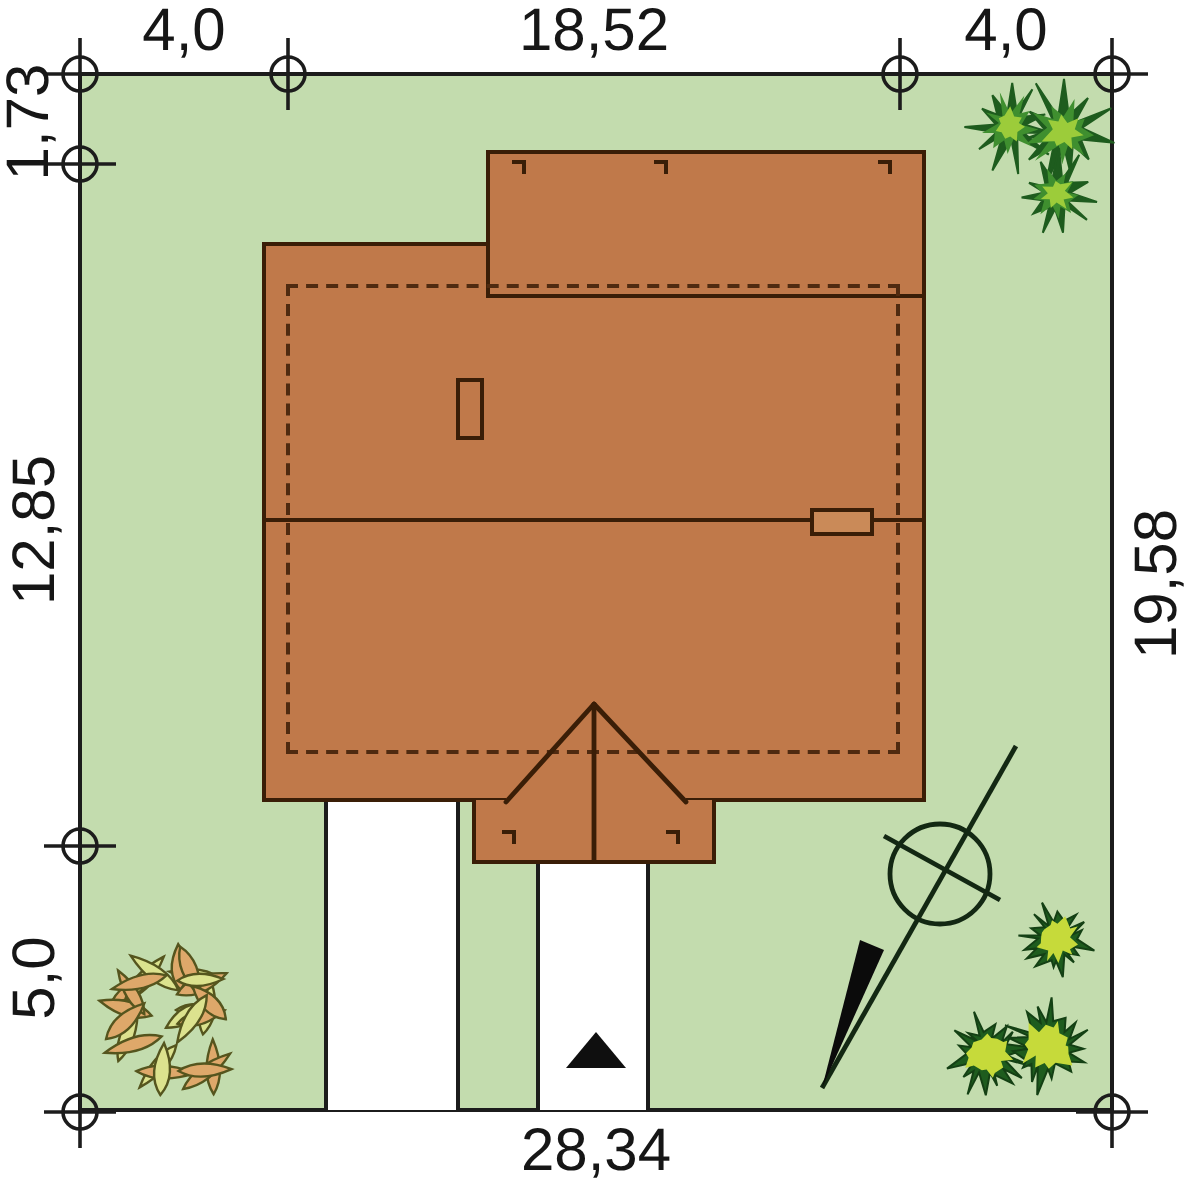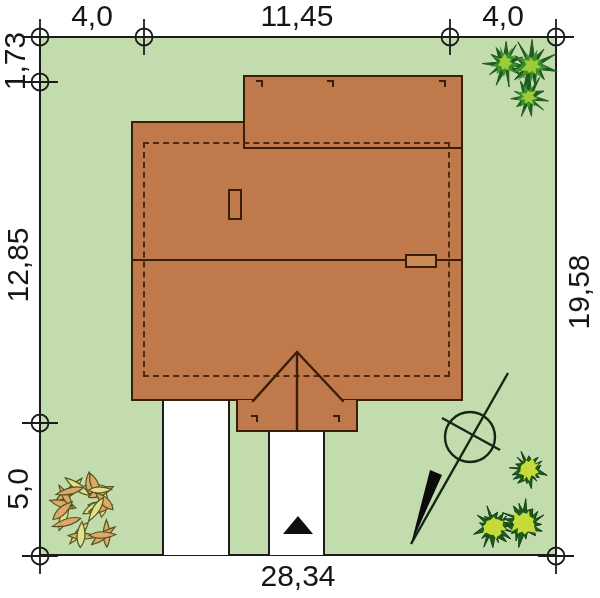--- a/index.html
+++ b/index.html
@@ -157,20 +157,20 @@
           <path d="M -13.919523637596285 0 Q -2.783904727519257 -6.935520583792822 13.919523637596285 0 Q -2.783904727519257 6.935520583792822 -13.919523637596285 0 Z" transform="translate(96.0 509.4) rotate(122)" fill="#dce28e" stroke="#55551e" stroke-width="1.2"></path>
           <path d="M -13.083573190451716 0 Q -2.616714638090343 -7.7574564064561855 13.083573190451716 0 Q -2.616714638090343 7.7574564064561855 -13.083573190451716 0 Z" transform="translate(62.6 510.6) rotate(317)" fill="#dea86a" stroke="#55551e" stroke-width="1.2"></path>
           <path d="M -11.533433003147366 0 Q -2.3066866006294733 -6.099965794326636 11.533433003147366 0 Q -2.3066866006294733 6.099965794326636 -11.533433003147366 0 Z" transform="translate(100.2 489.9) rotate(358)" fill="#dce28e" stroke="#55551e" stroke-width="1.2"></path>
           <path d="M -13.28198200071347 0 Q -2.656396400142694 -6.536042601510417 13.28198200071347 0 Q -2.656396400142694 6.536042601510417 -13.28198200071347 0 Z" transform="translate(102.5 535.0) rotate(358)" fill="#dea86a" stroke="#55551e" stroke-width="1.2"></path>
           <path d="M -14.031245684134774 0 Q -2.806249136826955 -6.47786169819301 14.031245684134774 0 Q -2.806249136826955 6.47786169819301 -14.031245684134774 0 Z" transform="translate(69.6 491.1) rotate(166)" fill="#dea86a" stroke="#55551e" stroke-width="1.2"></path>
         </g>
       </g>
   </svg>
 
   <div class="dim dim-h" style="left:92px;top:16px;">4,0</div>
-  <div class="dim dim-h" style="left:297px;top:16px;">11,45</div>
+  <div class="dim dim-h" style="left:297px;top:16px;">18,52</div>
   <div class="dim dim-h" style="left:503px;top:16px;">4,0</div>
   <div class="dim dim-v" style="left:15px;top:61px;">1,73</div>
   <div class="dim dim-v" style="left:18px;top:265px;">12,85</div>
   <div class="dim dim-v" style="left:18px;top:489px;">5,0</div>
   <div class="dim dim-v" style="left:579px;top:292px;">19,58</div>
   <div class="dim dim-h" style="left:298px;top:576px;">28,34</div>
 </div>
 
 </body></html>

